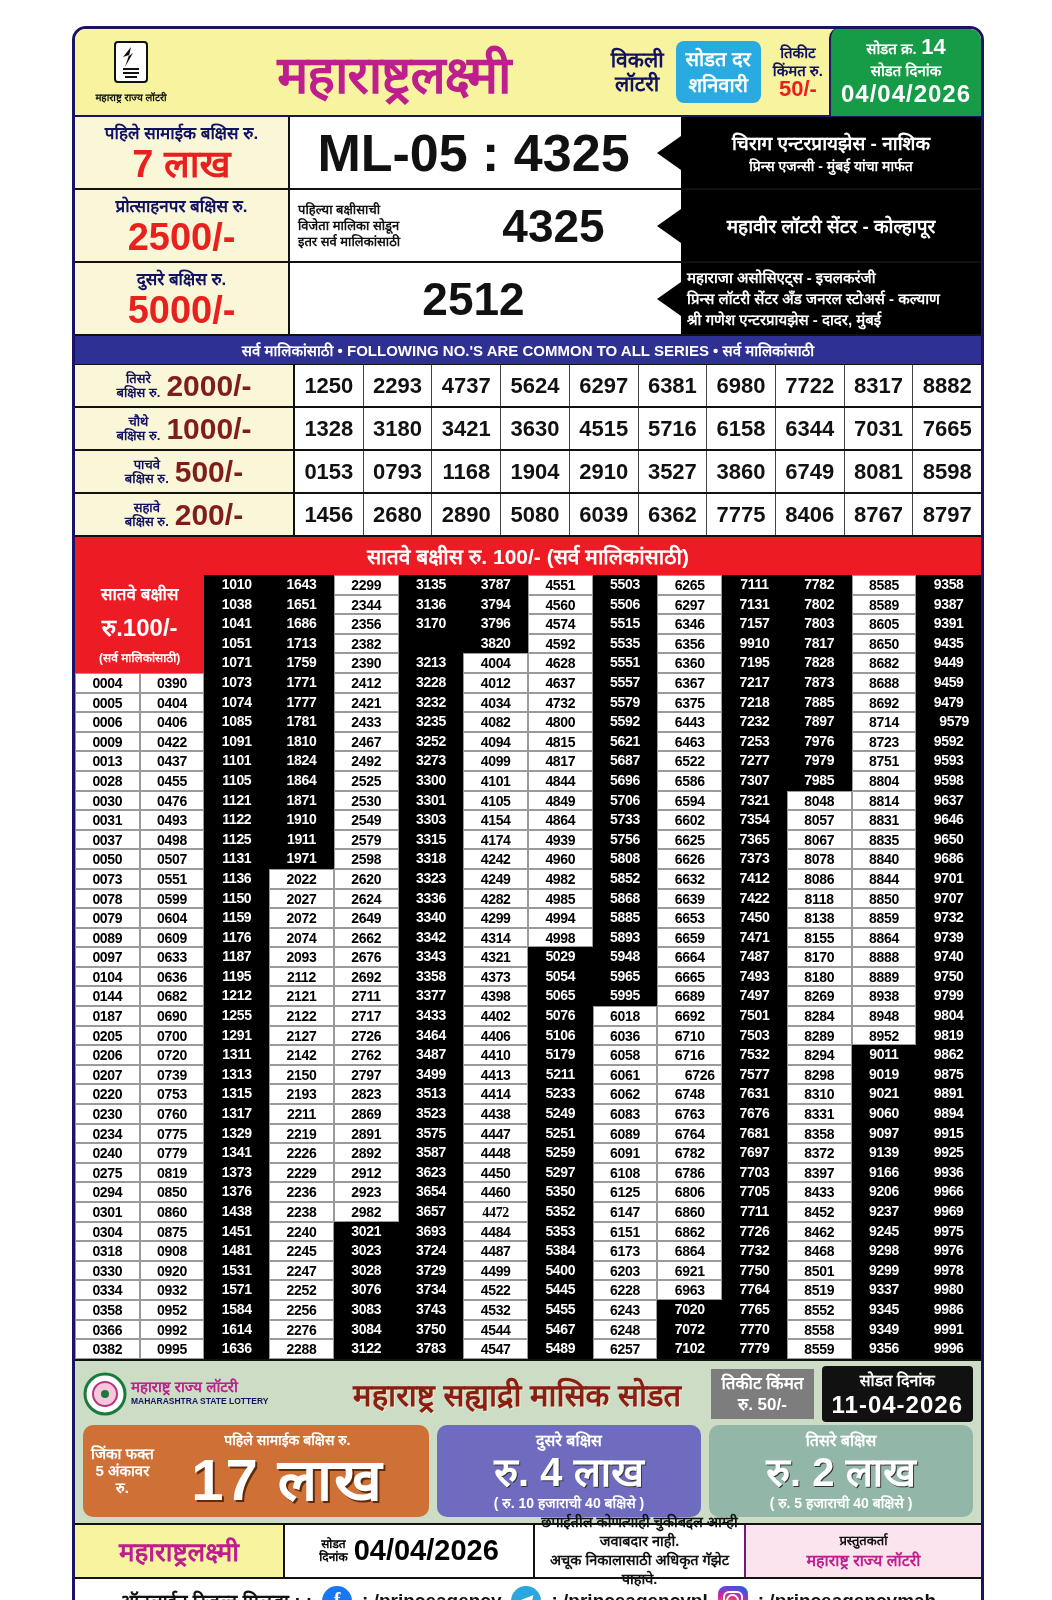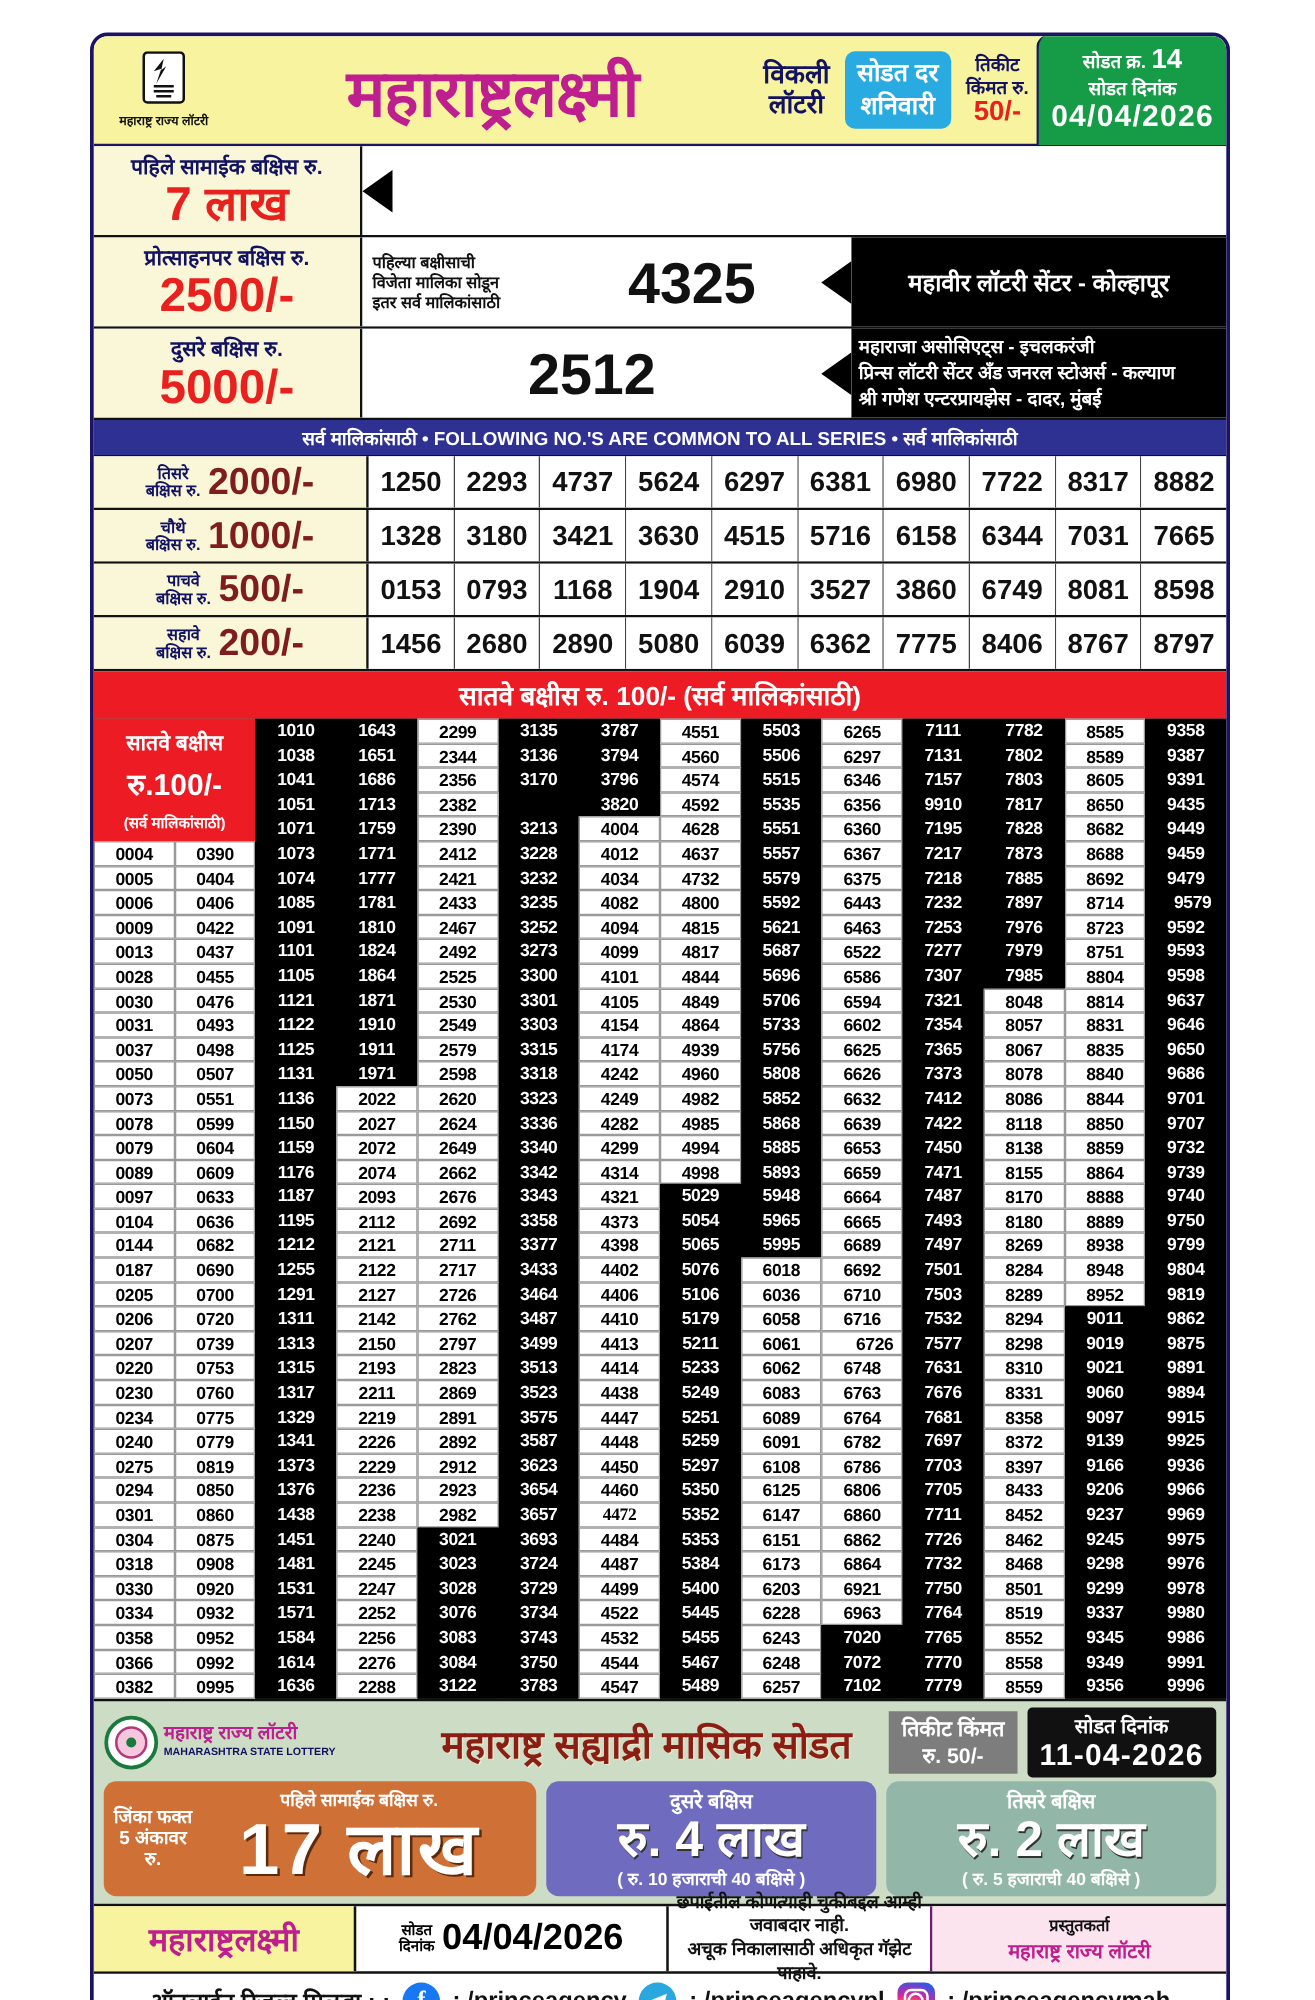--- a/index.html
+++ b/index.html
@@ -142,21 +142,26 @@
       <span class="draw-date">04/04/2026</span>
     </div>
   </div>
 
   <div class="prow">
     <div class="plabel">
       <span class="t">पहिले सामाईक बक्षिस रु.</span>
       <span class="a">7 लाख</span>
     </div>
     <div class="pmid">
+      <div class="bignum n1">ML-05 : 4325</div>
       <span class="tri"></span>
+    </div>
+    <div class="agency">
+      <span class="a1">चिराग एन्टरप्रायझेस - नाशिक</span>
+      <span class="a2">प्रिन्स एजन्सी - मुंबई यांचा मार्फत</span>
     </div>
   </div>
 
   <div class="prow">
     <div class="plabel">
       <span class="t">प्रोत्साहनपर बक्षिस रु.</span>
       <span class="a">2500/-</span>
     </div>
     <div class="pmid">
       <div class="note">

